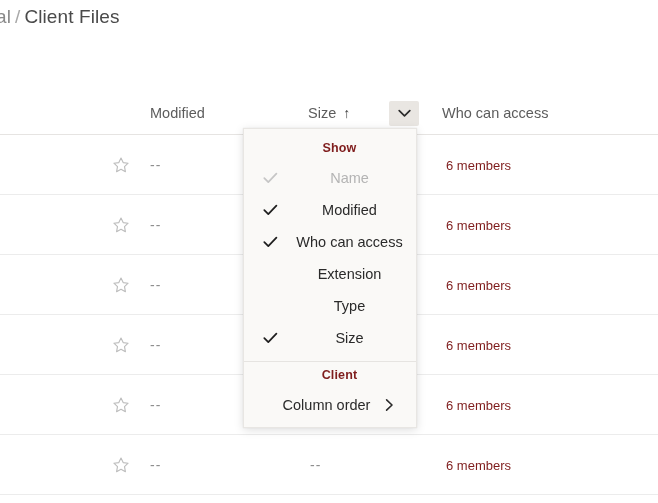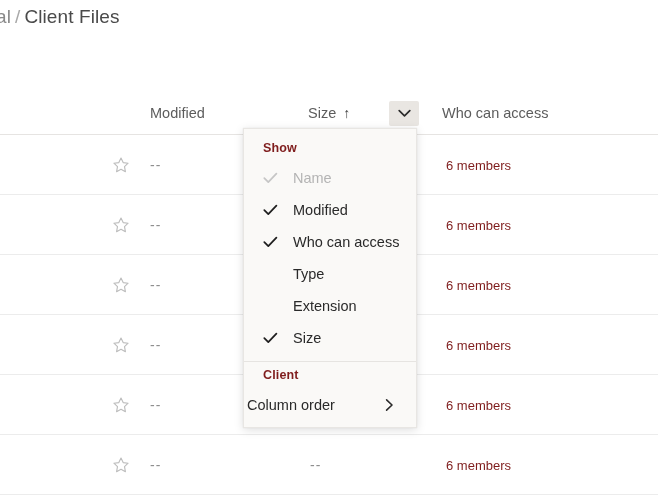--- a/index.html
+++ b/index.html
@@ -2,21 +2,21 @@
 <html><head>
 <meta charset="utf-8">
 <style>
   * { margin:0; padding:0; box-sizing:border-box; }
   html, body {
     width:658px; height:503px;
     background:#ffffff;
     font-family:"Liberation Sans", sans-serif;
     overflow:hidden;
   }
-  #root { position:relative; width:658px; height:503px; background:#ffffff; }
+  #root { position:relative; width:658px; height:503px; background:#ffffff;text-align:center; }
 
   
   .breadcrumb {
     position:absolute; left:-4px; top:6px;
     font-size:19px; color:#4b4b4b; white-space:nowrap;
     letter-spacing:.1px;
   }
   .bc-trunc { color:#8a8a8a; }
   .bc-sep   { color:#a8a8a8; padding:0 4px; }
   .bc-cur   { color:#4a4a4a; }
@@ -207,25 +207,25 @@
             <span>
               <svg width="15" height="12" viewBox="0 0 15 12">
                 <path d="M1.3 6.1 L5.3 10.1 L13.4 1.6" fill="none" stroke="#1f1f1f" stroke-width="1.75" stroke-linecap="round" stroke-linejoin="round"></path>
               </svg>
             </span>
           </span>
           <span class="mi-label">Who can access</span>
         </div>
         <div class="menu-item">
           <span class="mi-check"></span>
+          <span class="mi-label">Extension</span>
+        </div>
+        <div class="menu-item">
+          <span class="mi-check"></span>
           <span class="mi-label">Type</span>
-        </div>
-        <div class="menu-item">
-          <span class="mi-check"></span>
-          <span class="mi-label">Extension</span>
         </div>
         <div class="menu-item">
           <span class="mi-check">
             <span>
               <svg width="15" height="12" viewBox="0 0 15 12">
                 <path d="M1.3 6.1 L5.3 10.1 L13.4 1.6" fill="none" stroke="#1f1f1f" stroke-width="1.75" stroke-linecap="round" stroke-linejoin="round"></path>
               </svg>
             </span>
           </span>
           <span class="mi-label">Size</span>

